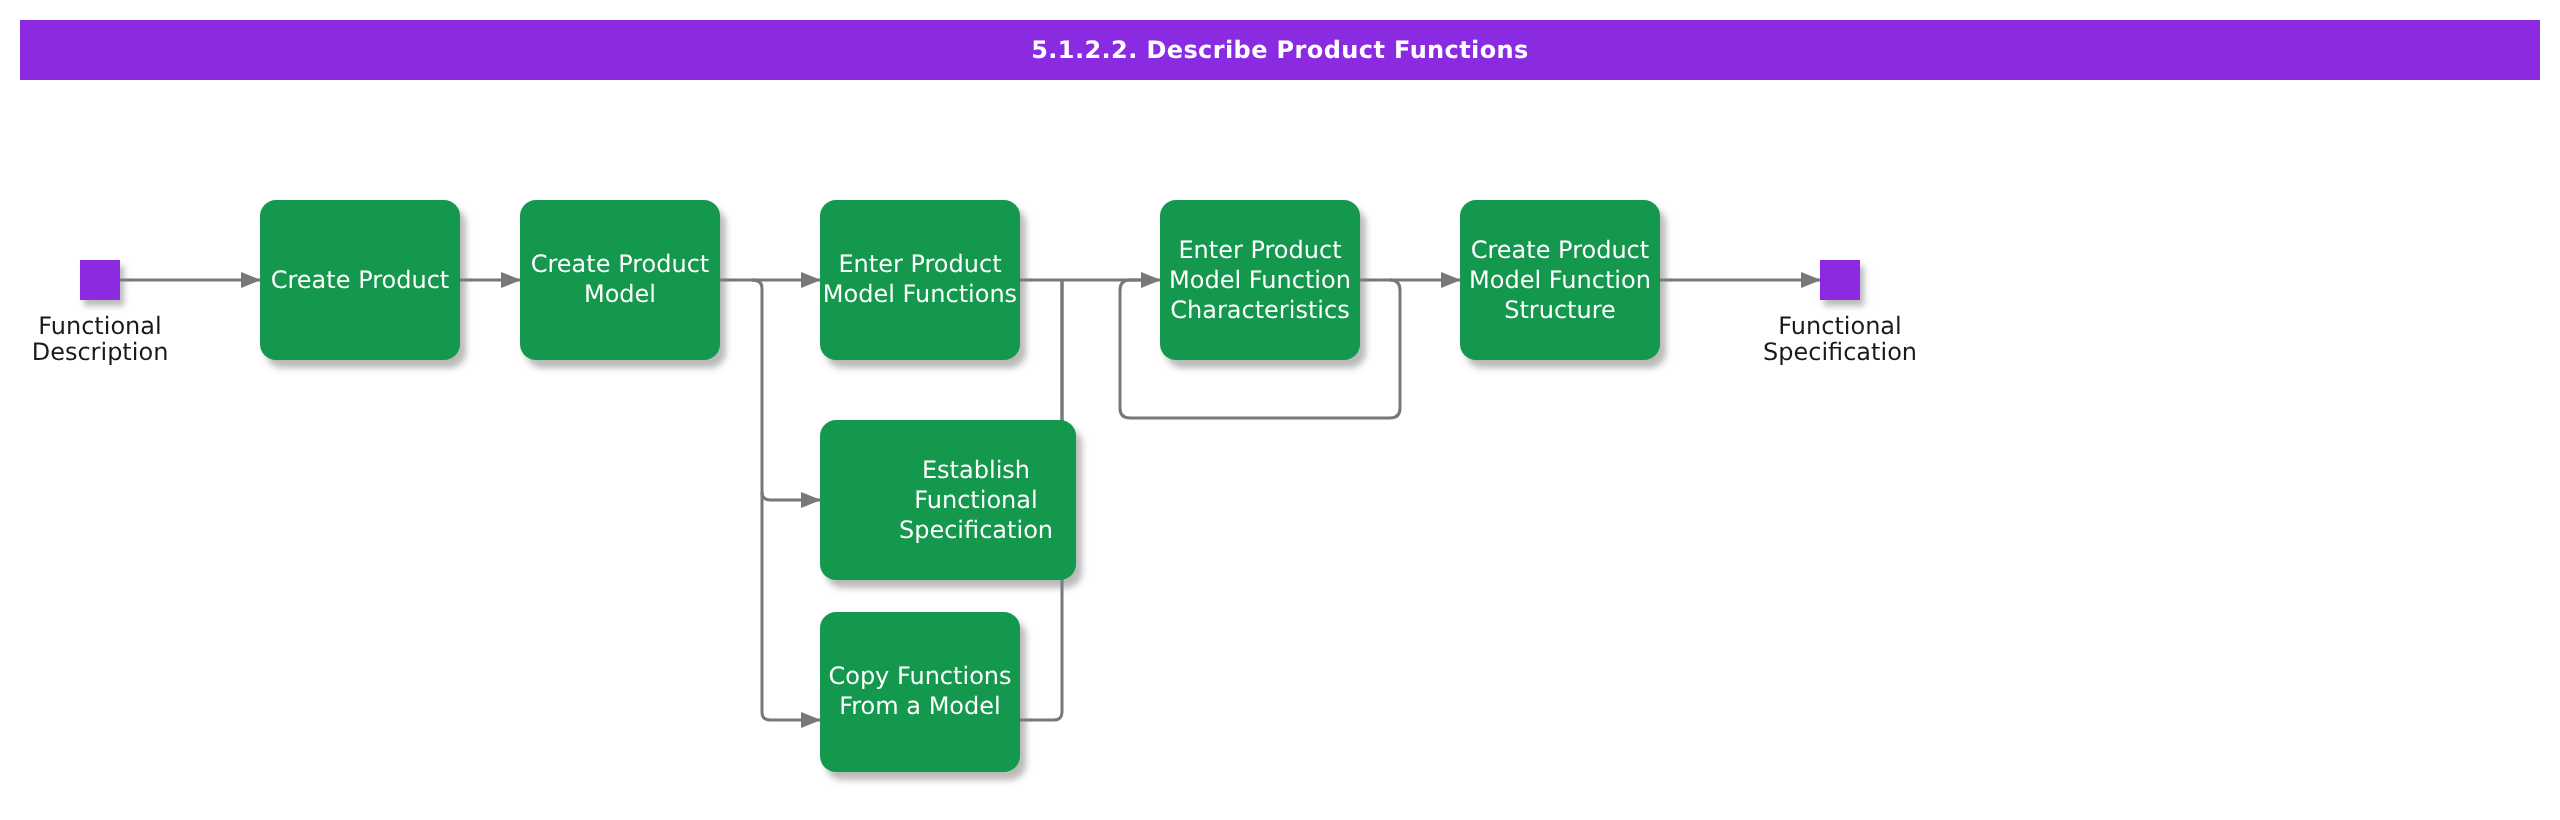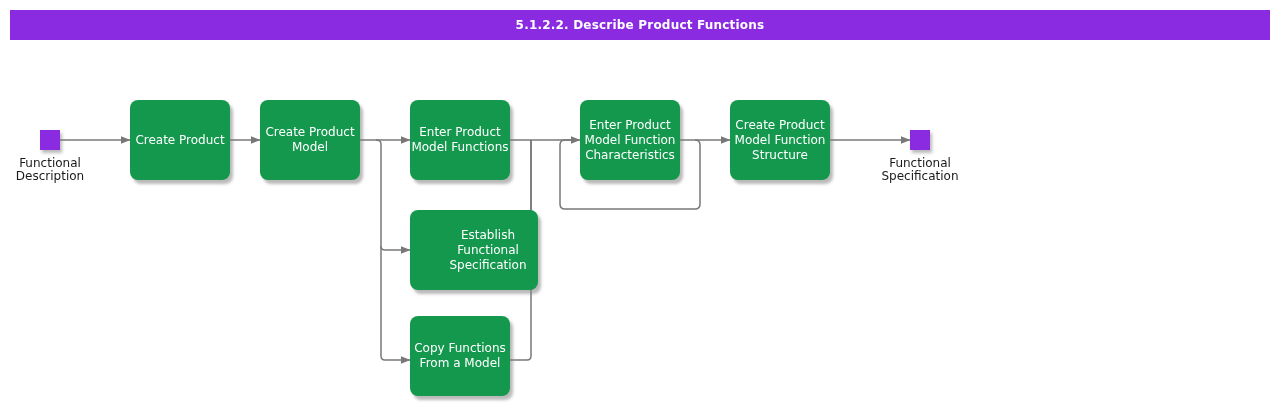--- a/index.html
+++ b/index.html
@@ -65,21 +65,21 @@
     font-size: 12px;
     line-height: 15px;
     cursor: pointer;
   }
   .task-create-product            { left: 130px; top: 100px; }
   .task-create-product-model      { left: 260px; top: 100px; }
   .task-enter-functions           { left: 410px; top: 100px; }
   .task-characteristics           { left: 580px; top: 100px; }
   .task-structure                 { left: 730px; top: 100px; }
   .task-establish                 { left: 410px; top: 210px; padding-left: 28px; }
-  .task-copy                      { left: 410px; top: 316px; }
+  .task-copy                      { left: 410px; top: 306px; }
   .terminal {
     position: absolute;
     width: 20px;
     height: 20px;
     background: var(--terminal-bg, #8a2be2);
     box-shadow: 2px 3px 3px rgba(130,130,130,0.55);
     cursor: pointer;
   }
   .terminal-start { left: 40px;  top: 130px; }
   .terminal-end   { left: 910px; top: 130px; }

